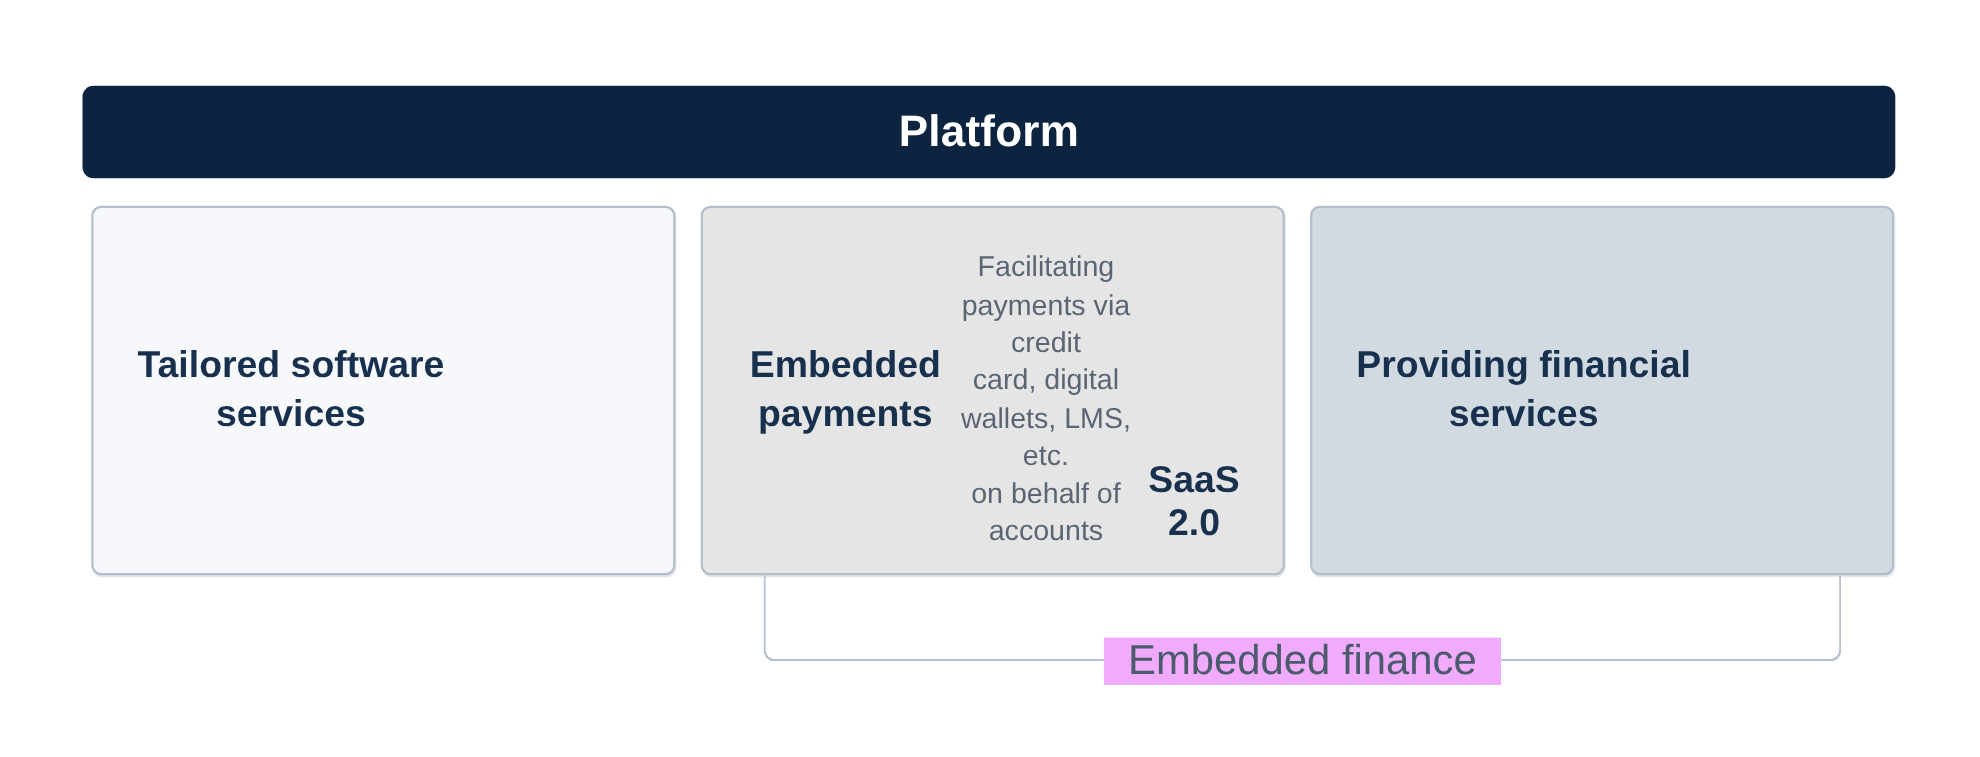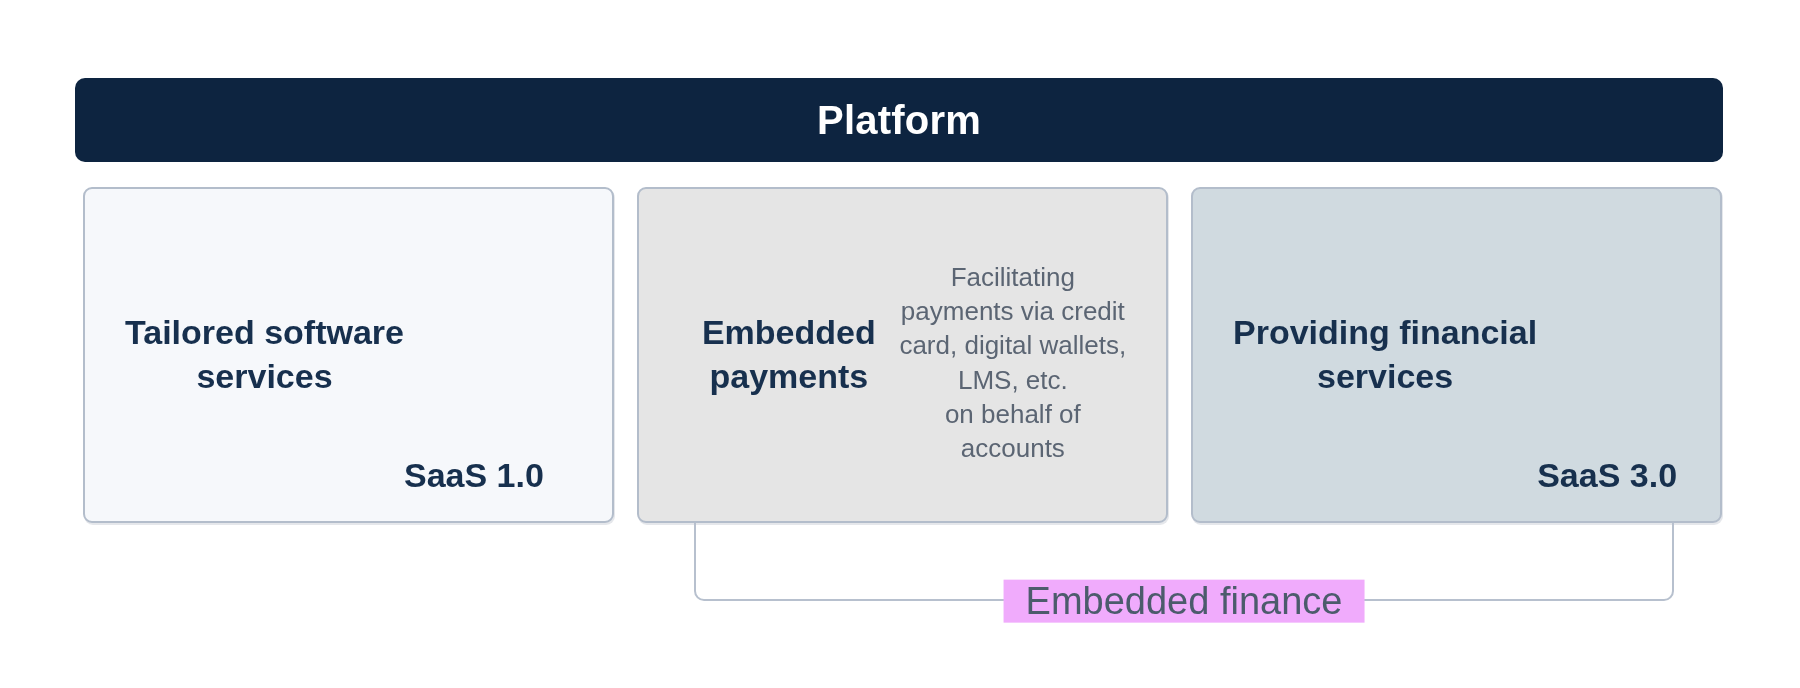--- a/index.html
+++ b/index.html
@@ -117,34 +117,33 @@
 
   <div class="platform-bar">
     <span class="bar-label">Platform</span>
   </div>
 
   <div class="cards-row">
 
     <div class="card card-1">
       <div class="card-title">Tailored software
 services</div>
-      <div class="card-badge">SaaS 1.0</div>
     </div>
 
     <div class="card card-2">
       <div class="card-title">Embedded payments</div>
       <div class="card-desc">Facilitating payments via credit
 card, digital wallets, LMS, etc.
 on behalf of accounts</div>
+      <div class="card-badge">SaaS 2.0</div>
     </div>
 
     <div class="card card-3">
       <div class="card-title">Providing financial
 services</div>
-      <div class="card-badge">SaaS 3.0</div>
     </div>
 
   </div>
 
   <div class="bracket">
     <span class="bracket-label">Embedded finance</span>
   </div>
 
 </div>
 

